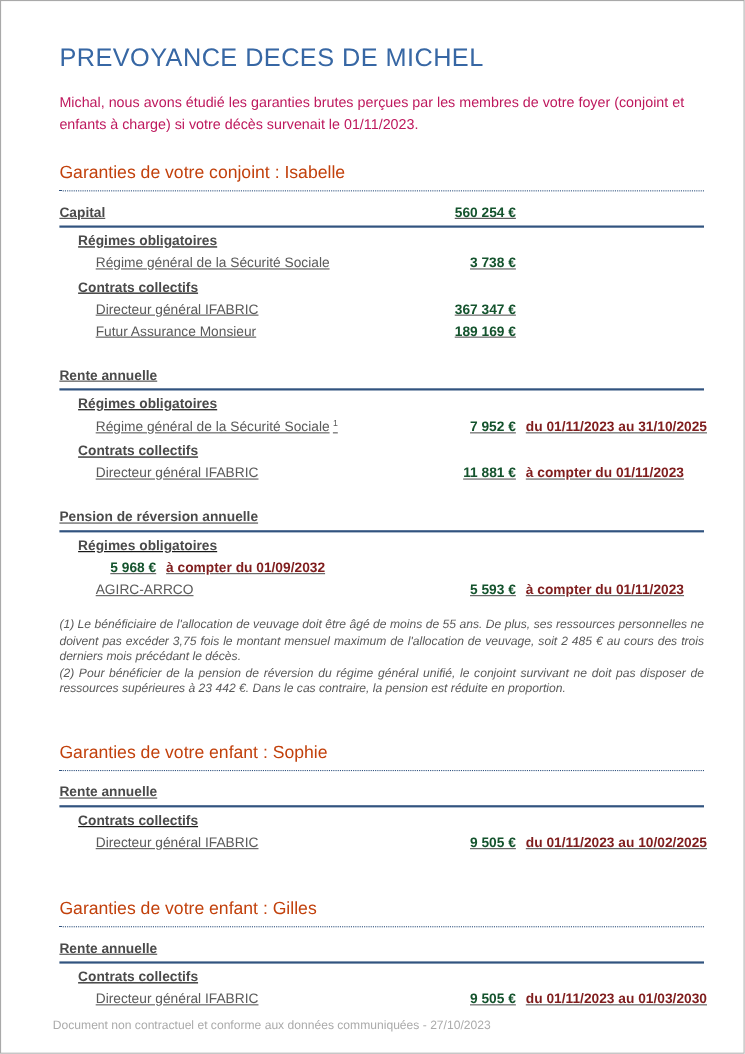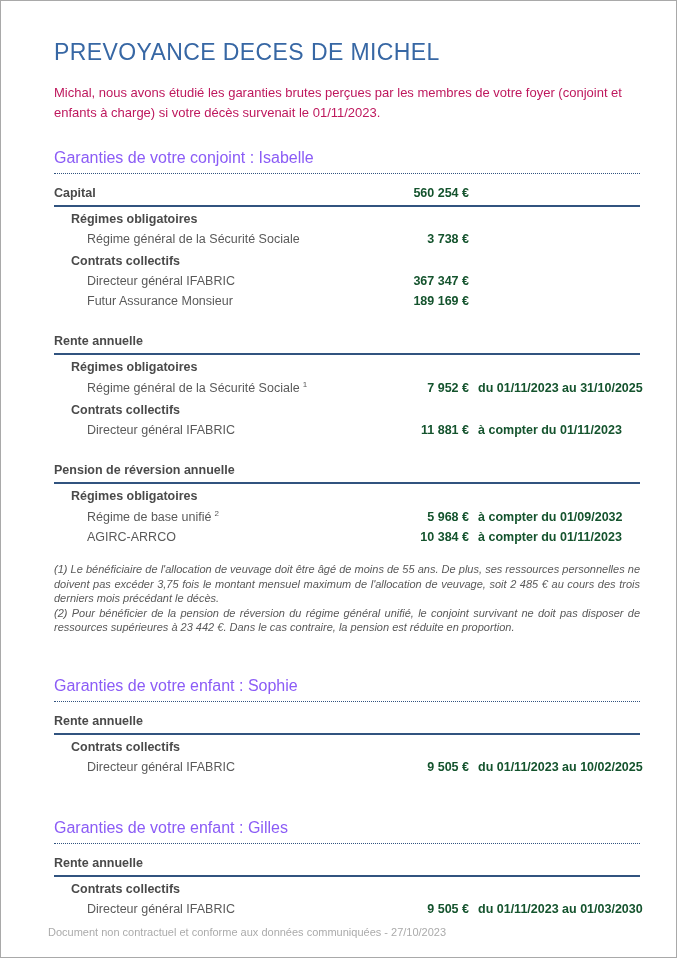--- a/index.html
+++ b/index.html
@@ -27,31 +27,31 @@
     margin: 17px 0 16px 0;
     font-size: 13px;
     line-height: 20px;
     color: #be185d;
   }
 
   .section-title {
     margin: 0;
     font-size: 16px;
     font-weight: 400;
-    color: #8b5cf6;
+    color: #c2410c;
     padding-bottom: 6px;
     border-bottom: 1px dotted #31537F;
   }
   .section { margin-top: 42px; }
   .section:first-child { margin-top: 26px; }
 
   .gtable { margin-top: 10px; font-size: 12.5px; }
   .gtable + .gtable { margin-top: 21px; }
 
-  .row { display: flex; align-items: center; padding: 3px 0; }
+  .row { display: flex; align-items: center; padding: 3px 0; text-decoration: underline; }
   .t-head {
     padding: 2px 0 5px 0;
     border-bottom: 2px solid #31537F;
     font-weight: 700;
     color: #4A4A4A;
   }
   .group-row { margin-top: 2px; }
   .group-label { padding-left: 17px; font-weight: 700; color: #4A4A4A; }
   .item-row { color: #5A5A5A; }
   .item-row .cell-label { padding-left: 33px; }
@@ -60,21 +60,21 @@
     width: 88px;
     text-align: right;
     font-weight: 700;
     color: #14532d;
     white-space: nowrap;
   }
   .cell-period {
     width: 171px;
     padding-left: 9px;
     font-weight: 700;
-    color: #14532d;
+    color: #7f1d1d;
     white-space: nowrap;
   }
   sup { font-size: 8px; margin-left: 3px; color: #5A5A5A; }
 
   .footnotes { margin-top: 15px; }
   .footnote {
     margin: 0;
     font-size: 11px;
     font-style: italic;
     color: #595959;
@@ -154,27 +154,26 @@
           <div class="gtable">
             <div class="row t-head">
               <span class="cell-label">Pension de réversion annuelle</span>
               <span class="cell-amount"></span>
               <span class="cell-period"></span>
             </div>
             <div class="row group-row">
               <span class="group-label">Régimes obligatoires</span>
             </div>
             <div class="row item-row">
-              <span class="cell-label"><span>Régime de base unifié</span><sup>2</sup></span>
               <span class="cell-amount">5 968 €</span>
               <span class="cell-period">à compter du 01/09/2032</span>
             </div>
             <div class="row item-row">
               <span class="cell-label"><span>AGIRC-ARRCO</span></span>
-              <span class="cell-amount">10 384 €</span>
+              <span class="cell-amount">5 593 €</span>
               <span class="cell-period">à compter du 01/11/2023</span>
             </div>
           </div>
           <div class="footnotes">
             <p class="footnote">(1) Le bénéficiaire de l'allocation de veuvage doit être âgé de moins de 55 ans. De plus, ses ressources personnelles ne doivent pas excéder 3,75 fois le montant mensuel maximum de l'allocation de veuvage, soit 2 485 € au cours des trois derniers mois précédant le décès.</p>
             <p class="footnote">(2) Pour bénéficier de la pension de réversion du régime général unifié, le conjoint survivant ne doit pas disposer de ressources supérieures à 23 442 €. Dans le cas contraire, la pension est réduite en proportion.</p>
           </div>
         </section>
         <section class="section">
           <h2 class="section-title">Garanties de votre enfant : Sophie</h2>

